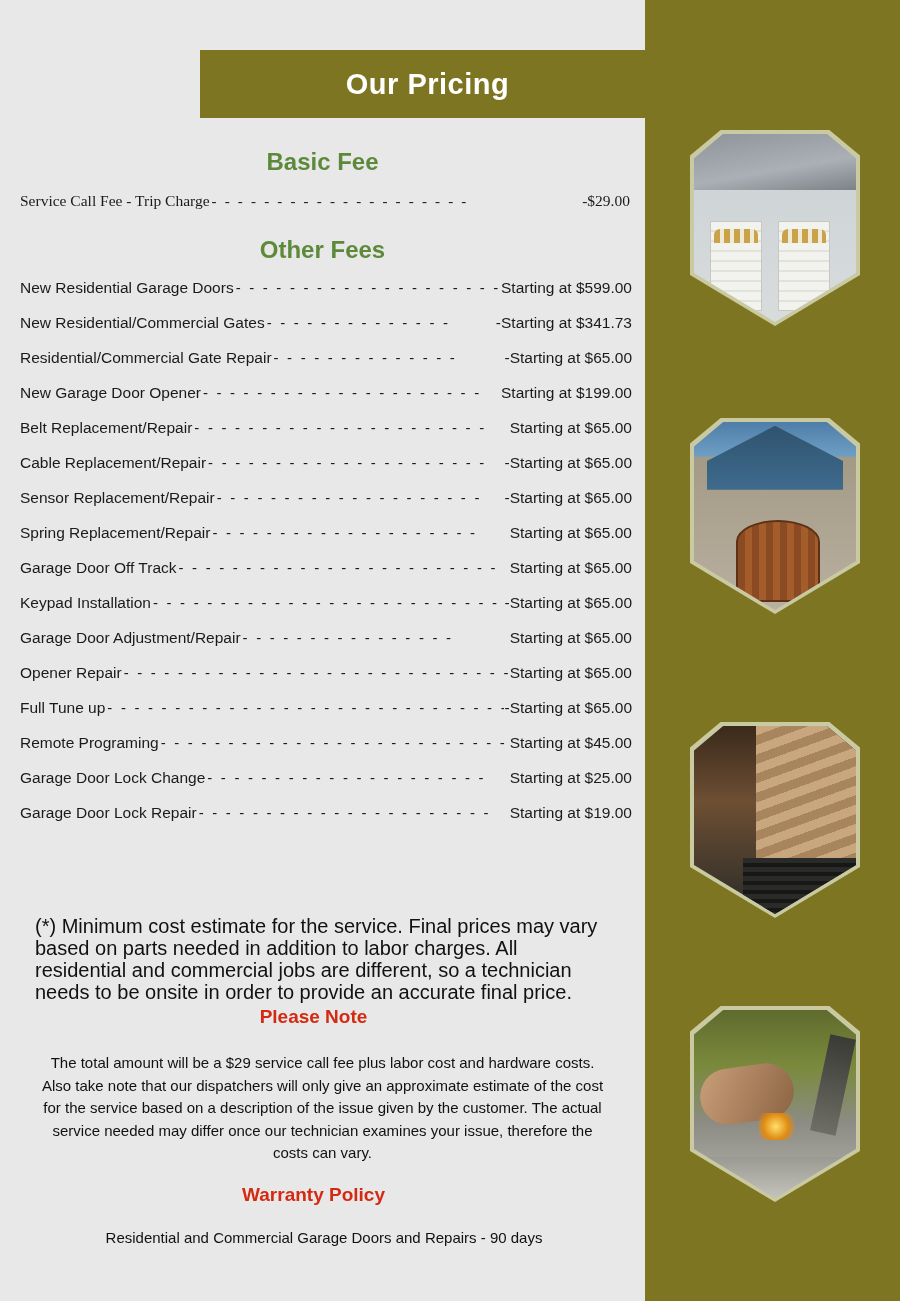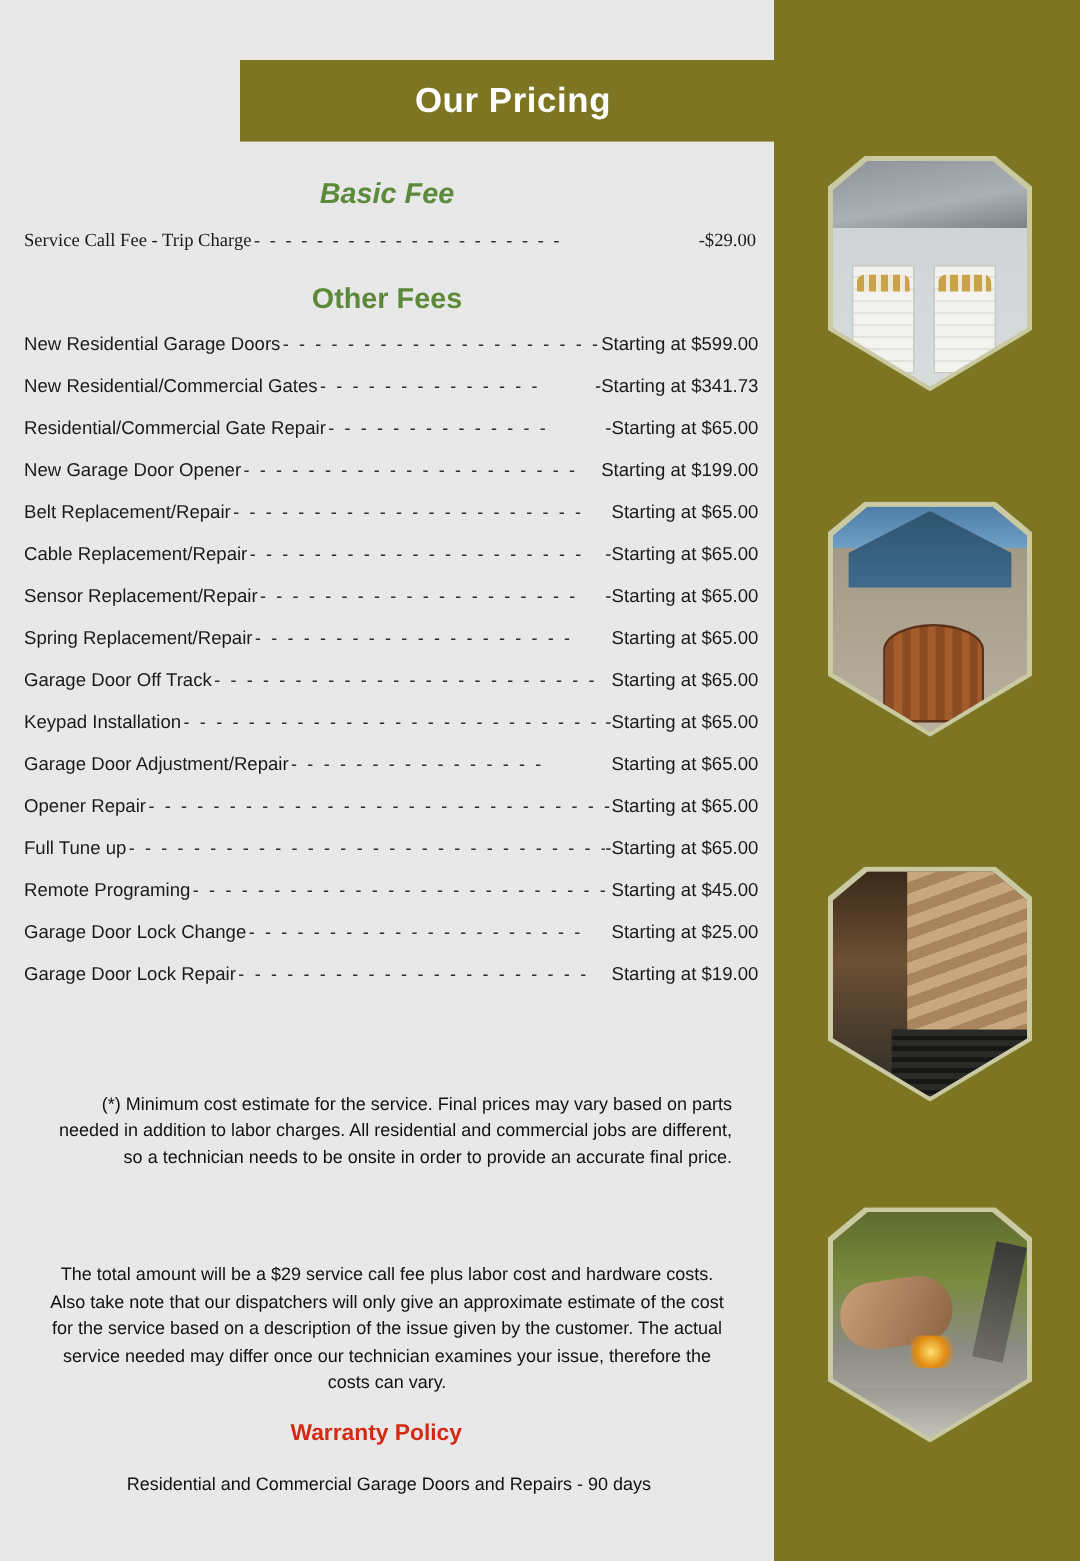--- a/index.html
+++ b/index.html
@@ -39,21 +39,21 @@
     font-weight: bold;
     letter-spacing: 0.5px;
   }
   .section-heading {
     text-align: center;
     font-size: 24px;
     font-weight: bold;
     color: #5d8a3a;
     margin: 0;
   }
-  .basic-heading { position: absolute; left: 0; top: 148px; width: 645px; font-style: italic; }
+  .basic-heading { position: absolute; left: 0; top: 148px; width: 645px; }
   .other-heading { position: absolute; left: 0; top: 236px; width: 645px; }
 
   .basic-list {
     position: absolute;
     left: 20px; top: 192px;
     width: 610px;
     font-family: Liberation Serif, serif;
   }
   .fee-list {
     position: absolute;
@@ -78,22 +78,22 @@
     color: #1a1a1a;
     padding: 0 2px;
     font-size: 15px;
   }
   .fee-price { flex: 0 0 auto; }
 
   .disclaimer {
     position: absolute;
     left: 35px; top: 895px;
     width: 575px;
-    text-align: right;
-    font-size: 15px;
+    text-align: left;
+    font-size: 20px;
     line-height: 22px;
     color: #111;
   }
   .note-heading {
     position: absolute;
     left: 0; top: 1006px;
     width: 627px;
     text-align: center;
     font-size: 19px;
     font-weight: bold;
@@ -323,20 +323,21 @@
     </div>
     <div class="fee-row">
       <span class="fee-label">Garage Door Lock Repair</span>
       <span class="fee-dots">- - - - - - - - - - - - - - - - - - - - - -</span>
       <span class="fee-price"> Starting at $19.00</span>
     </div>
   </div>
 
   <p class="disclaimer">(*) Minimum cost estimate for the service. Final prices may vary based on parts needed in addition to labor charges. All residential and commercial jobs are different, so a technician needs to be onsite in order to provide an accurate final price.</p>
 
+  <div class="note-heading">Please Note</div>
   <p class="note-body">The total amount will be a $29 service call fee plus labor cost and hardware costs. Also take note that our dispatchers will only give an approximate estimate of the cost for the service based on a description of the issue given by the customer. The actual service needed may differ once our technician examines your issue, therefore the costs can vary.</p>
 
   <div class="warranty-heading">Warranty Policy</div>
   <p class="warranty-body">Residential and Commercial Garage Doors and Repairs - 90 days</p>
 
   <div class="photo photo1">
     <div class="inner">
       <div class="img-garage">
         <div class="roof"></div>
         <div class="doorA">

